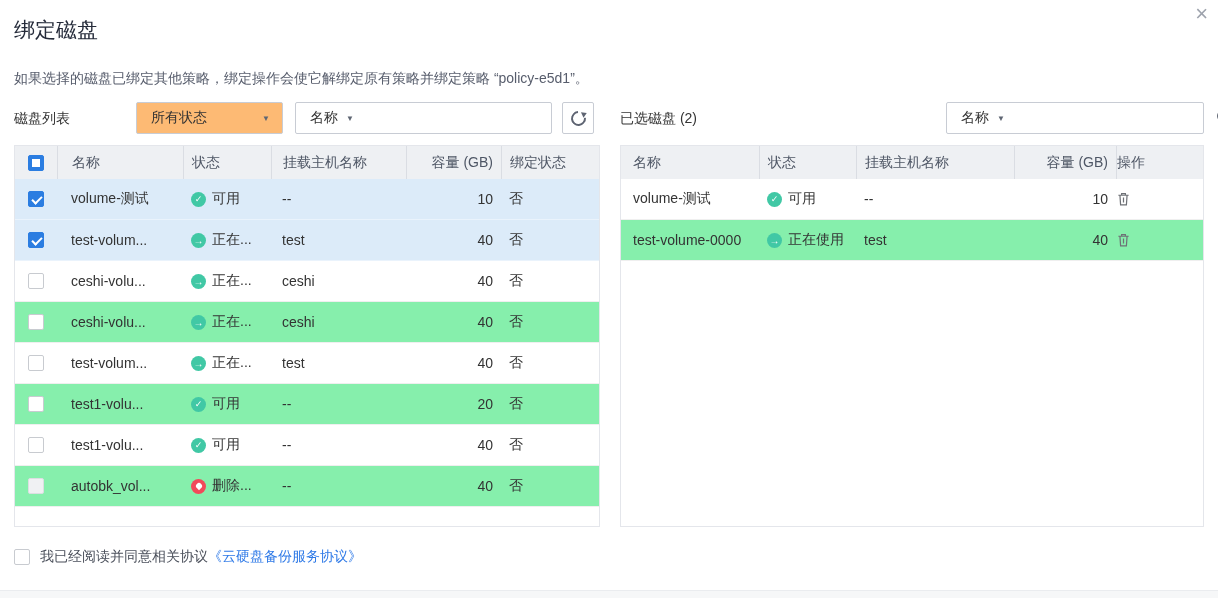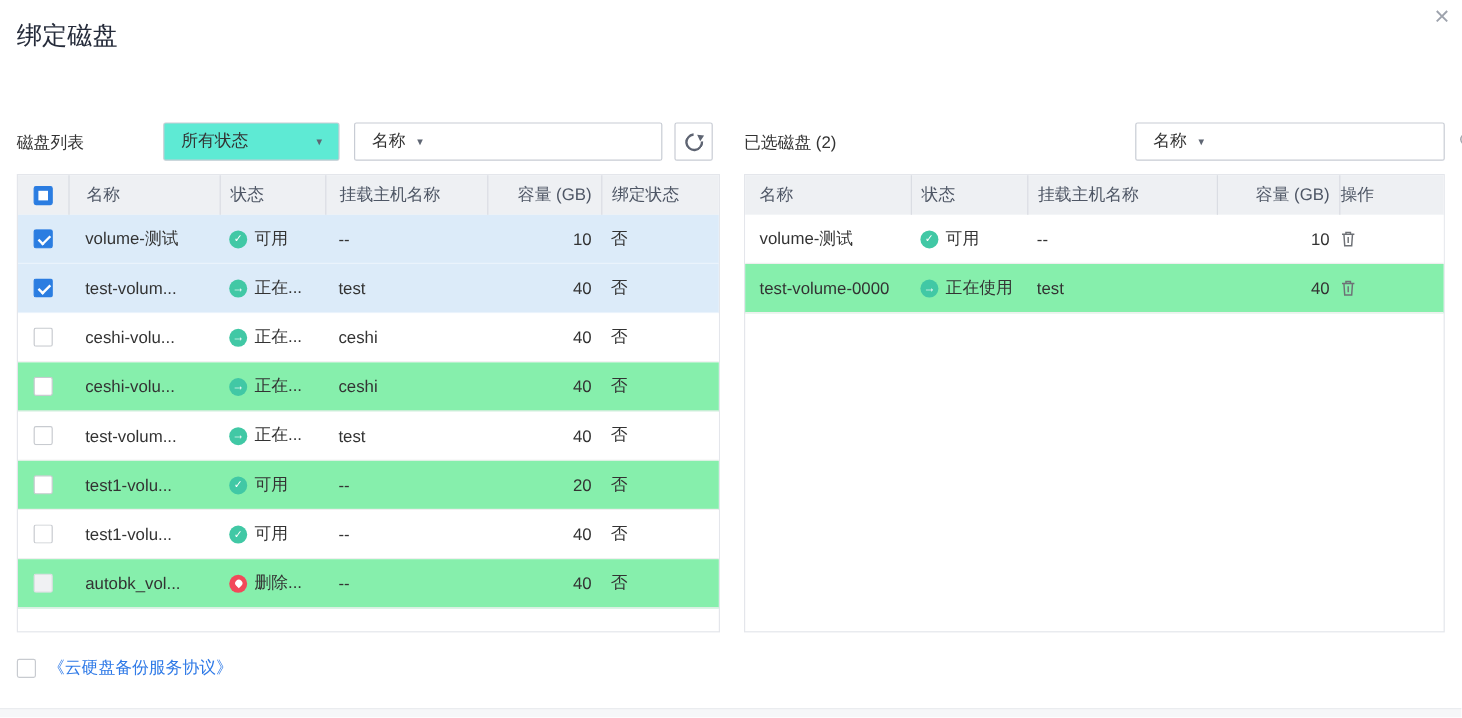--- a/index.html
+++ b/index.html
@@ -13,21 +13,21 @@
   .title { position:absolute; left:14px; top:16px; font-size:21px; font-weight:500; color:#252b3a; }
   .subtitle { position:absolute; left:14px; top:70px; font-size:14px; color:#575d6c; }
 
   
   .fbar { position:absolute; top:102px; left:0; width:996px; height:32px; }
   .flabel { position:absolute; font-size:14px; color:#333; line-height:32px; }
   .lbl-left { left:14px; }
   .lbl-right { left:620px; }
 
   .selectbox { position:absolute; height:32px; border:1px solid #c8ccd4; border-radius:2px;
-    background:#5eead4; display:flex; align-items:center; padding:0 12px 0 14px; font-size:14px;
+    background:#fdba74; display:flex; align-items:center; padding:0 12px 0 14px; font-size:14px;
     color:#333; cursor:pointer; }
   .sel-status { left:136px; width:147px; }
   .selectbox .grow { flex:1; }
   .caret { font-size:8px; color:#5f6673; margin-left:8px; }
 
   .searchcombo { position:absolute; height:32px; border:1px solid #c8ccd4; border-radius:2px;
     background:#fff; display:flex; align-items:center; }
   .sc-left { left:295px; width:257px; }
   .sc-right { left:946px; width:258px; }
   .sc-field { display:flex; align-items:center; padding:0 10px 0 14px; font-size:14px;
@@ -109,20 +109,21 @@
   .footer-strip { position:absolute; left:0; top:590px; width:1218px; height:8px;
     background:#f6f7f8; border-top:1px solid #eaecef; }
 </style>
 </head>
 <body>
 
 <div class="dialog">
 
   <span class="close-x">×</span>
   <div class="title">绑定磁盘</div>
+  <div class="subtitle">如果选择的磁盘已绑定其他策略，绑定操作会使它解绑定原有策略并绑定策略 “policy-e5d1”。</div>
 
   <div class="fbar">
     <span class="flabel lbl-left">磁盘列表</span>
 
     <div class="selectbox sel-status">
       <span class="grow">所有状态</span>
       <span class="caret">▼</span>
     </div>
 
     <div class="searchcombo sc-left">
@@ -318,17 +319,18 @@
           <svg width="15" height="16" viewBox="0 0 16 16">
               <path d="M2.5 4h11M6 4V2.3h4V4M4.2 4l.7 10.2h6.2L11.8 4M8 6.4v5.4" stroke="#6e7176" stroke-width="1.3" fill="none"></path>
             </svg>
         </button>
       </div>
     </div>
   </div>
 
   <div class="agree">
     <span class="cb"></span>
+    <span>我已经阅读并同意相关协议</span>
     <a>《云硬盘备份服务协议》</a>
   </div>
 
   <div class="footer-strip"></div>
 </div>
 
 </body></html>

